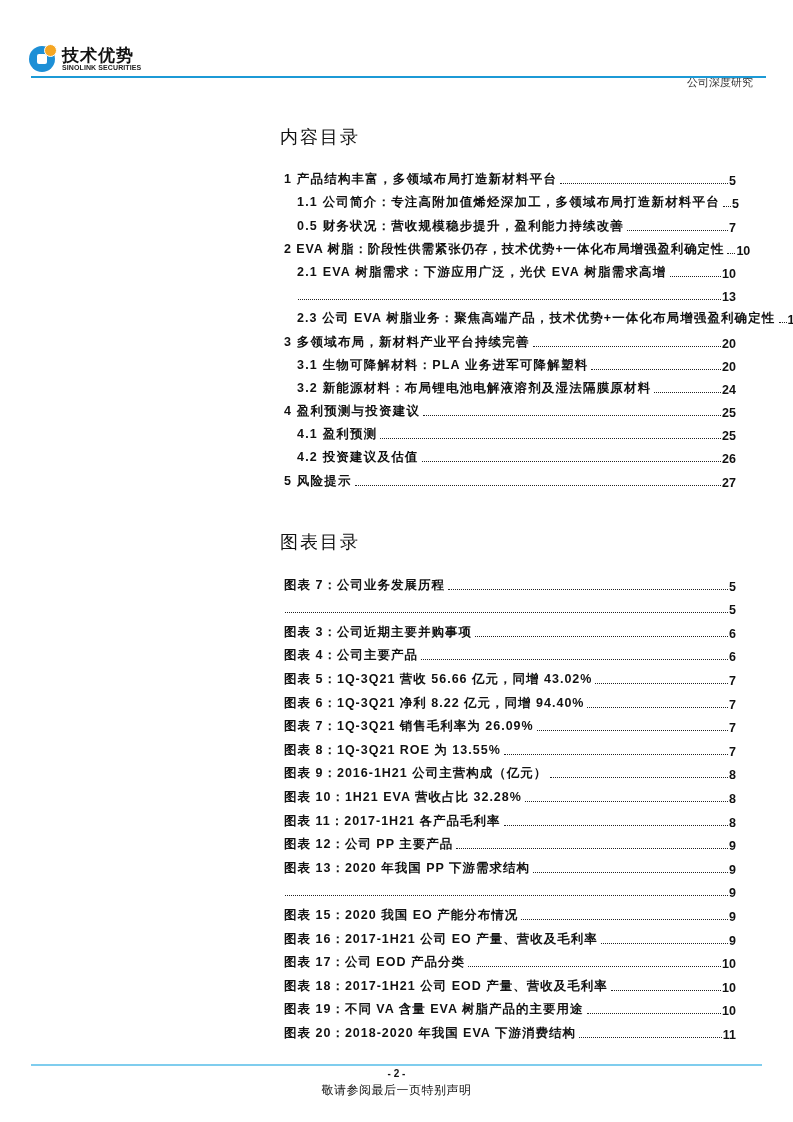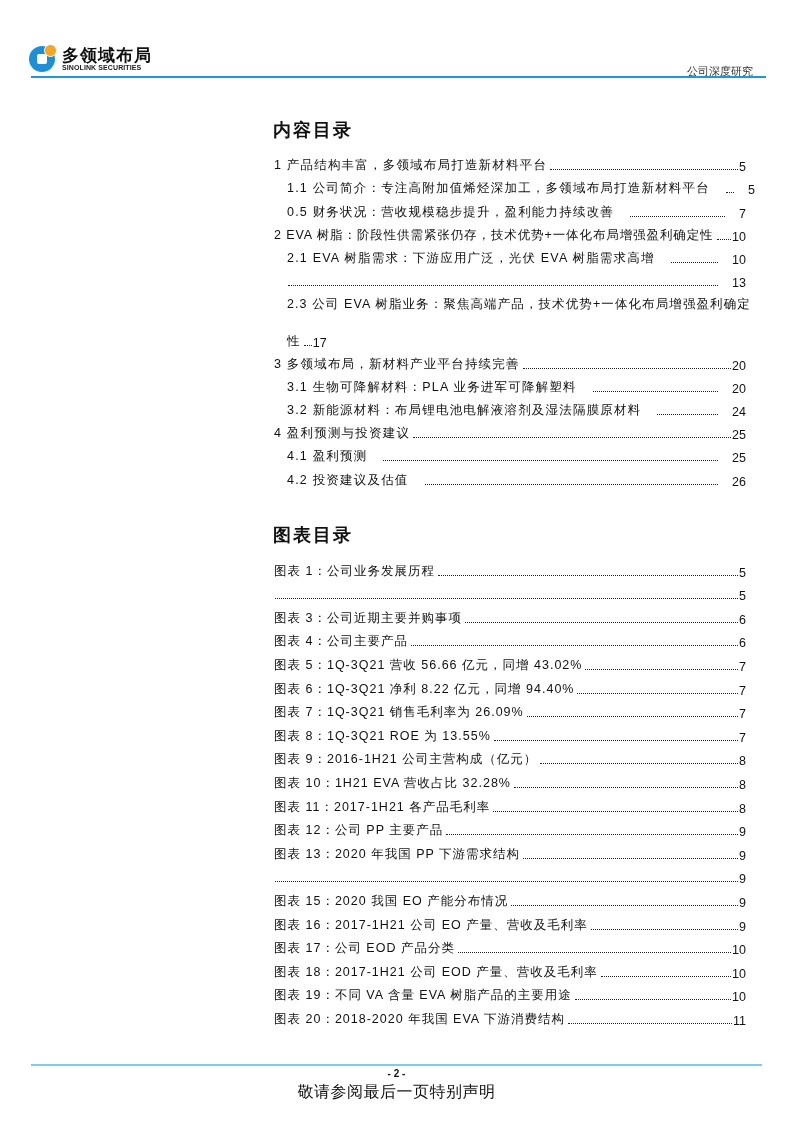--- a/index.html
+++ b/index.html
@@ -23,75 +23,75 @@
   }
   .brand-cn {
     position: absolute; left: 62px; top: 44px; font-size: 17px; font-weight: bold;
     letter-spacing: 1px; color: #111;
   }
   .brand-en {
     position: absolute; left: 62px; top: 64px; font-size: 7px; font-weight: bold;
     letter-spacing: 0.1px; color: #222;
   }
   .header-right {
-    position: absolute; right: 40px; top: 64px; font-size: 11px; color: #333;
+    position: absolute; right: 40px; top: 75px; font-size: 11px; color: #333;
     font-family: "DejaVu Serif", serif;
   }
   .header-line-left {
     position: absolute; left: 31px; top: 76px; width: 735px; height: 2px; background: #1c9ad6;
   }
 
   .section { position: absolute; left: 268px; width: 484px; }
   .section-title {
-    font-size: 18px; font-weight: bold; letter-spacing: 2px; margin: 5px; height: 28px;
+    font-size: 18px; font-weight: normal; letter-spacing: 2px; margin: 12px; height: 28px;
     font-family: "DejaVu Serif", serif;
   }
-  .toc-list { list-style: none; margin: 6px; padding: 0; }
+  .toc-list { list-style: none; margin: 16px; padding: 0; font-weight: bold; }
   .toc-row {
     display: flex; align-items: flex-end; height: 23.2px; font-size: 12.5px;
     white-space: nowrap; position: relative;
   }
-  .toc-row.l2 { padding-left: 13px; gap: 13px; }
+  .toc-row.l2 { padding-left: 13px; }
   .toc-row .t { flex: 0 0 auto; letter-spacing: 1.2px; padding-right: 2px; }
   .toc-row .dots {
     flex: 1 1 auto; border-bottom: 1px dotted #222; margin: 0 1px 4px 1px; height: 1px; min-width: 8px;
   }
   .toc-row .p { flex: 0 0 auto; text-align: right; }
-  .toc-row.wrap { height: auto; flex-direction: column; align-items: flex-start; }
+  .toc-row.wrap { height: auto; flex-direction: row; align-items: flex-end; }
   .toc-row.wrap .line1 { height: 23.2px; display: flex; align-items: flex-end; letter-spacing: 1.2px; }
   .toc-row.wrap .line2 { height: 23.2px; display: flex; align-items: flex-end; }
 
   .fig-row {
     display: flex; align-items: flex-end; height: 23.6px; font-size: 12.5px; white-space: nowrap;
   }
   .fig-row .t { flex: 0 0 auto; letter-spacing: 1px; padding-right: 2px; }
   .fig-row .dots { flex: 1 1 auto; border-bottom: 1px dotted #222; margin: 0 1px 4px 1px; height: 1px; }
   .fig-row .p { flex: 0 0 auto; }
 
   .footer-line {
     position: absolute; left: 31px; top: 1064px; width: 731px; height: 2px; background: #7fcdee;
   }
   .footer-page {
     position: absolute; left: 0; width: 793px; top: 1068px; text-align: center;
     font-size: 10px; font-weight: bold;
   }
   .footer-note {
     position: absolute; left: 0; width: 793px; top: 1082px; text-align: center;
-    font-size: 16px; font-family: "DejaVu Serif", serif; letter-spacing: 0.5px;
+    font-size: 12px; font-family: "DejaVu Serif", serif; letter-spacing: 0.5px;
   }
 </style>
 </head>
 <body>
 
 <div class="header">
   <div class="logo">
     <div class="logo-ring"></div>
     <div class="logo-dot"></div>
   </div>
-  <div class="brand-cn">多领域布局</div>
+  <div class="brand-cn">技术优势</div>
   <div class="brand-en">SINOLINK SECURITIES</div>
   <div class="header-right">公司深度研究</div>
   <div class="header-line-left"></div>
 </div>
 
 <div class="section" style="top:113px;">
   <h2 class="section-title">内容目录</h2>
   <ul class="toc-list" style="margin-top:4px;">
     <li class="toc-row l1">
       <span class="t">1 产品结构丰富，多领域布局打造新材料平台</span>
@@ -155,28 +155,33 @@
     <li class="toc-row l2">
       <span class="t">4.1 盈利预测</span>
       <span class="dots"></span>
       <span class="p">25</span>
     </li>
     <li class="toc-row l2">
       <span class="t">4.2 投资建议及估值</span>
       <span class="dots"></span>
       <span class="p">26</span>
     </li>
+    <li class="toc-row l1">
+      <span class="t">5 风险提示</span>
+      <span class="dots"></span>
+      <span class="p">27</span>
+    </li>
   </ul>
 </div>
 
 <div class="section" style="top:518px;">
   <h2 class="section-title">图表目录</h2>
   <ul class="toc-list" id="fig-list" style="margin-top:2px;">
       <li class="fig-row">
-        <span class="t">图表 1：公司业务发展历程</span>
+        <span class="t">图表 7：公司业务发展历程</span>
         <span class="dots"></span>
         <span class="p">5</span>
       </li>
       <li class="fig-row">
         <span class="dots"></span>
         <span class="p">5</span>
       </li>
       <li class="fig-row">
         <span class="t">图表 3：公司近期主要并购事项</span>
         <span class="dots"></span>

